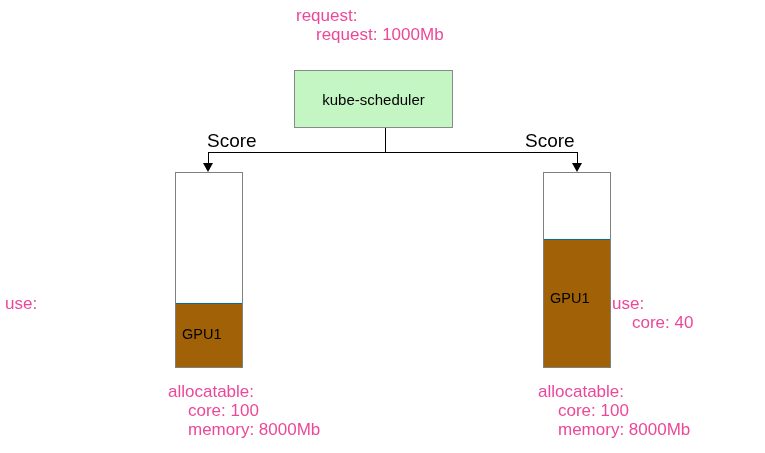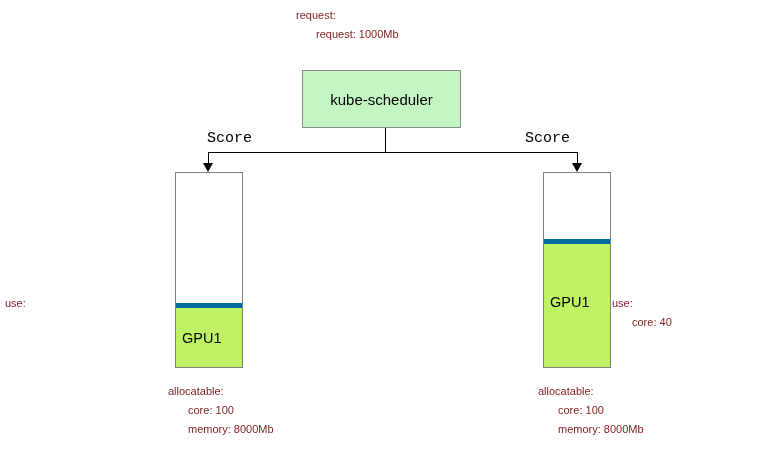--- a/index.html
+++ b/index.html
@@ -22,39 +22,39 @@
     position: absolute;
     left: 0;
     top: 0;
     width: 765px;
     height: 453px;
   }
 
   
   .txt {
     position: absolute;
-    font-size: 11px;
+    font-size: 17px;
     line-height: 19px;
     white-space: nowrap;
-    color: #7f1d1d;
+    color: #ec4899;
   }
   .txt .ln { display: block; }
   .txt .ind { padding-left: 20px; }
 
   
   #request-block {
     left: 296px;
     top: 6px;
     text-align: left;
   }
 
   
   #scheduler-box {
     position: absolute;
-    left: 302px;
+    left: 294px;
     top: 70px;
     width: 159px;
     height: 58px;
     background: #c3f6c3;
     border: 1px solid #8a8a8a;
     box-sizing: border-box;
     display: flex;
     align-items: center;
     justify-content: center;
   }
@@ -90,23 +90,22 @@
   
   #left-drop  { left: 208px; top: 152px; height: 15px; }
   #left-arrow { left: 203px; top: 163px; }
   
   #right-drop  { left: 577px; top: 152px; height: 15px; }
   #right-arrow { left: 572px; top: 163px; }
 
   
   .score-label {
     position: absolute;
-    font-size: 15px;
+    font-size: 19px;
     white-space: nowrap;
-    font-family: Liberation Mono, monospace;
   }
   #score-left  { left: 207px; top: 130px; }
   #score-right { left: 525px; top: 130px; }
 
   
   .node-box {
     position: absolute;
     width: 68px;
     height: 196px;
     border: 1px solid #808080;
@@ -114,22 +113,22 @@
     background: #ffffff;
   }
   #node-left-box  { left: 175px; top: 172px; }
   #node-right-box { left: 543px; top: 172px; }
 
   .node-fill {
     position: absolute;
     left: 0;
     right: 0;
     bottom: 0;
-    background: #bef264;
-    border-top: 5px solid #0369a1;
+    background: #a16207;
+    border-top: 1px solid #0369a1;
     box-sizing: border-box;
   }
   .node-fill .gpu-label {
     position: absolute;
     left: 6px;
     font-size: 14.5px;
     color: #000;
     white-space: nowrap;
   }
   

